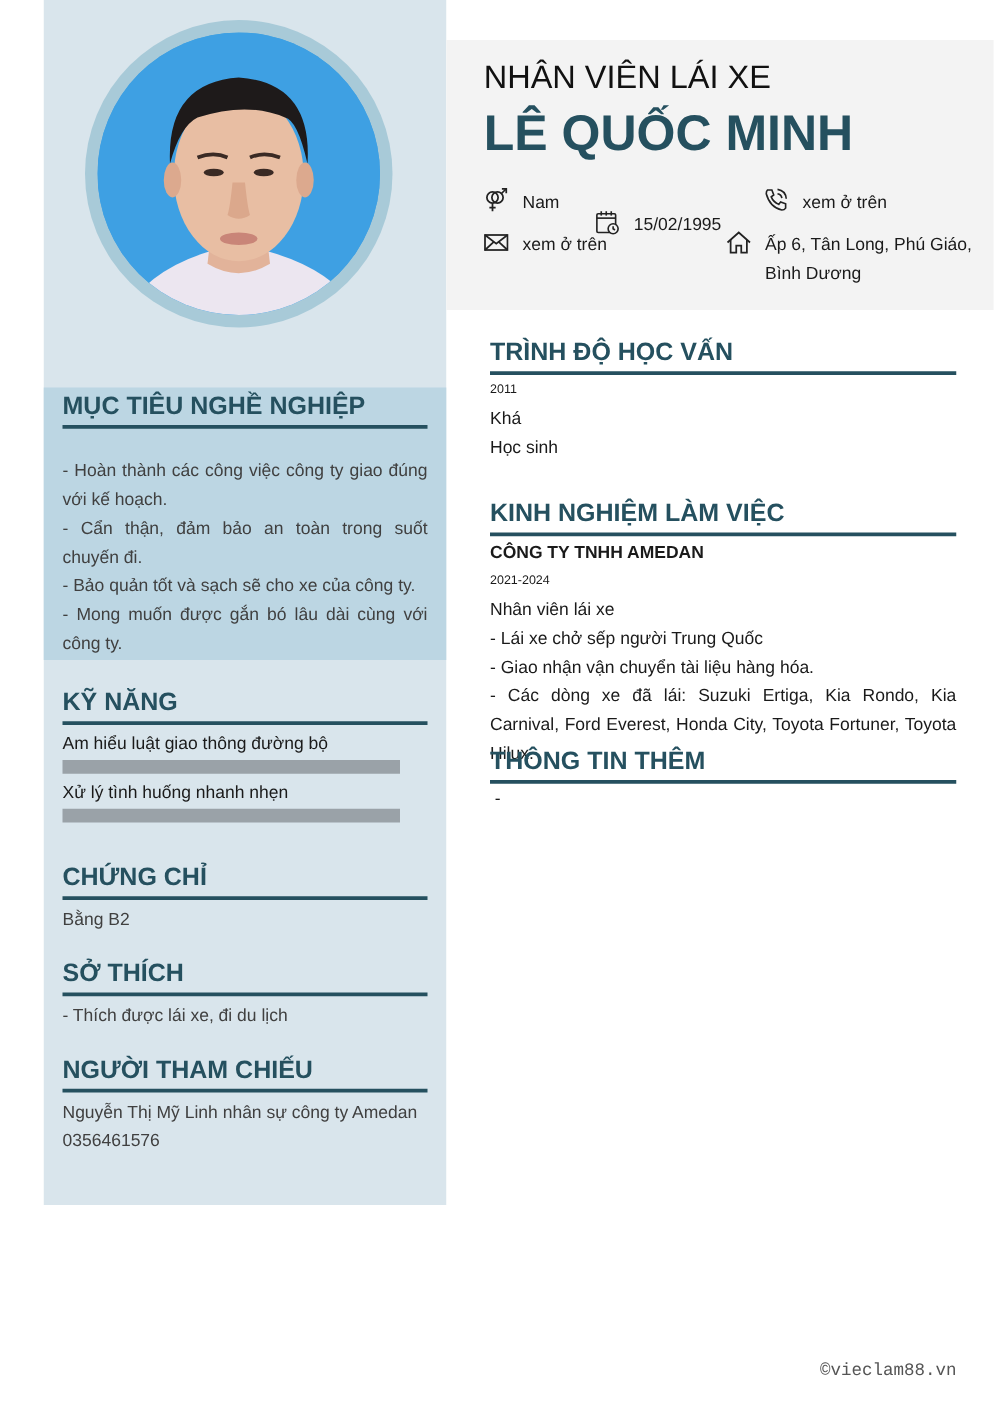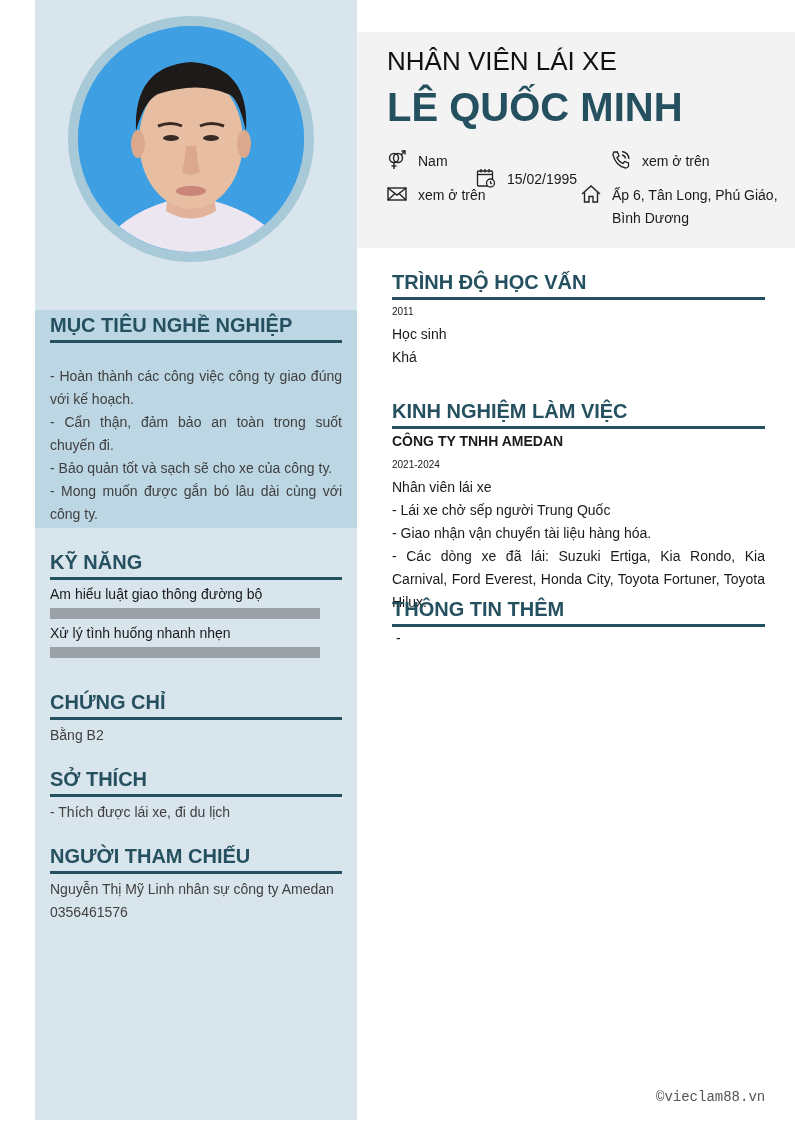--- a/index.html
+++ b/index.html
@@ -1,19 +1,19 @@
 <!DOCTYPE html>
 <html><head>
 <meta charset="utf-8">
 <style>
   * { box-sizing: border-box; margin: 0; padding: 0; }
   html, body { width: 795px; height: 1140px; background: #ffffff; overflow: hidden; }
   body { position: relative; font-family: "Liberation Sans", "DejaVu Sans", sans-serif; color: #1a1a1a; }
 
-  .left-col { position: absolute; left: 35px; top: 0; width: 322px; height: 1120px; background: #d9e5ec; }
+  .left-col { position: absolute; left: 35px; top: 0; width: 322px; height: 964px; background: #d9e5ec; }
   .avatar-ring { position: absolute; left: 33px; top: 16px; width: 246px; height: 246px; border-radius: 50%; background: #a8cad8; }
   .avatar { position: absolute; left: 10px; top: 10px; width: 226px; height: 226px; border-radius: 50%; overflow: hidden; background: #3ea0e3; }
   .avatar svg { width: 100%; height: 100%; display: block; }
 
   .objective-box { position: absolute; left: 0; top: 310px; width: 322px; height: 218px; background: #bcd6e3; padding: 0 15px; }
   .sec-title { font-weight: bold; font-size: 20px; color: #25505f; text-transform: uppercase; letter-spacing: 0; line-height: 22px; }
   .sec-rule { height: 3px; background: #25505f; margin-top: 4px; }
   .lbody { font-size: 14px; line-height: 23px; color: #404040; }
   .justify { text-align: justify; }
 
@@ -173,22 +173,22 @@
       </svg>
     </span>
     <span>Ấp 6, Tân Long, Phú Giáo, Bình Dương</span>
   </div>
 </div>
 
 <div class="right-sec" style="top:271px;">
   <div class="sec-title">TRÌNH ĐỘ HỌC VẤN</div>
   <div class="sec-rule"></div>
   <div class="period">2011</div>
+  <div class="rbody">Khá</div>
   <div class="rbody">Học sinh</div>
-  <div class="rbody">Khá</div>
 </div>
 
 <div class="right-sec" style="top:400px;">
   <div class="sec-title">KINH NGHIỆM LÀM VIỆC</div>
   <div class="sec-rule"></div>
   <div class="org">CÔNG TY TNHH AMEDAN</div>
   <div class="period">2021-2024</div>
   <div class="rbody">Nhân viên lái xe</div>
   <div class="rbody justify">- Lái xe chở sếp người Trung Quốc</div>
   <div class="rbody justify">- Giao nhận vận chuyển tài liệu hàng hóa.</div>

